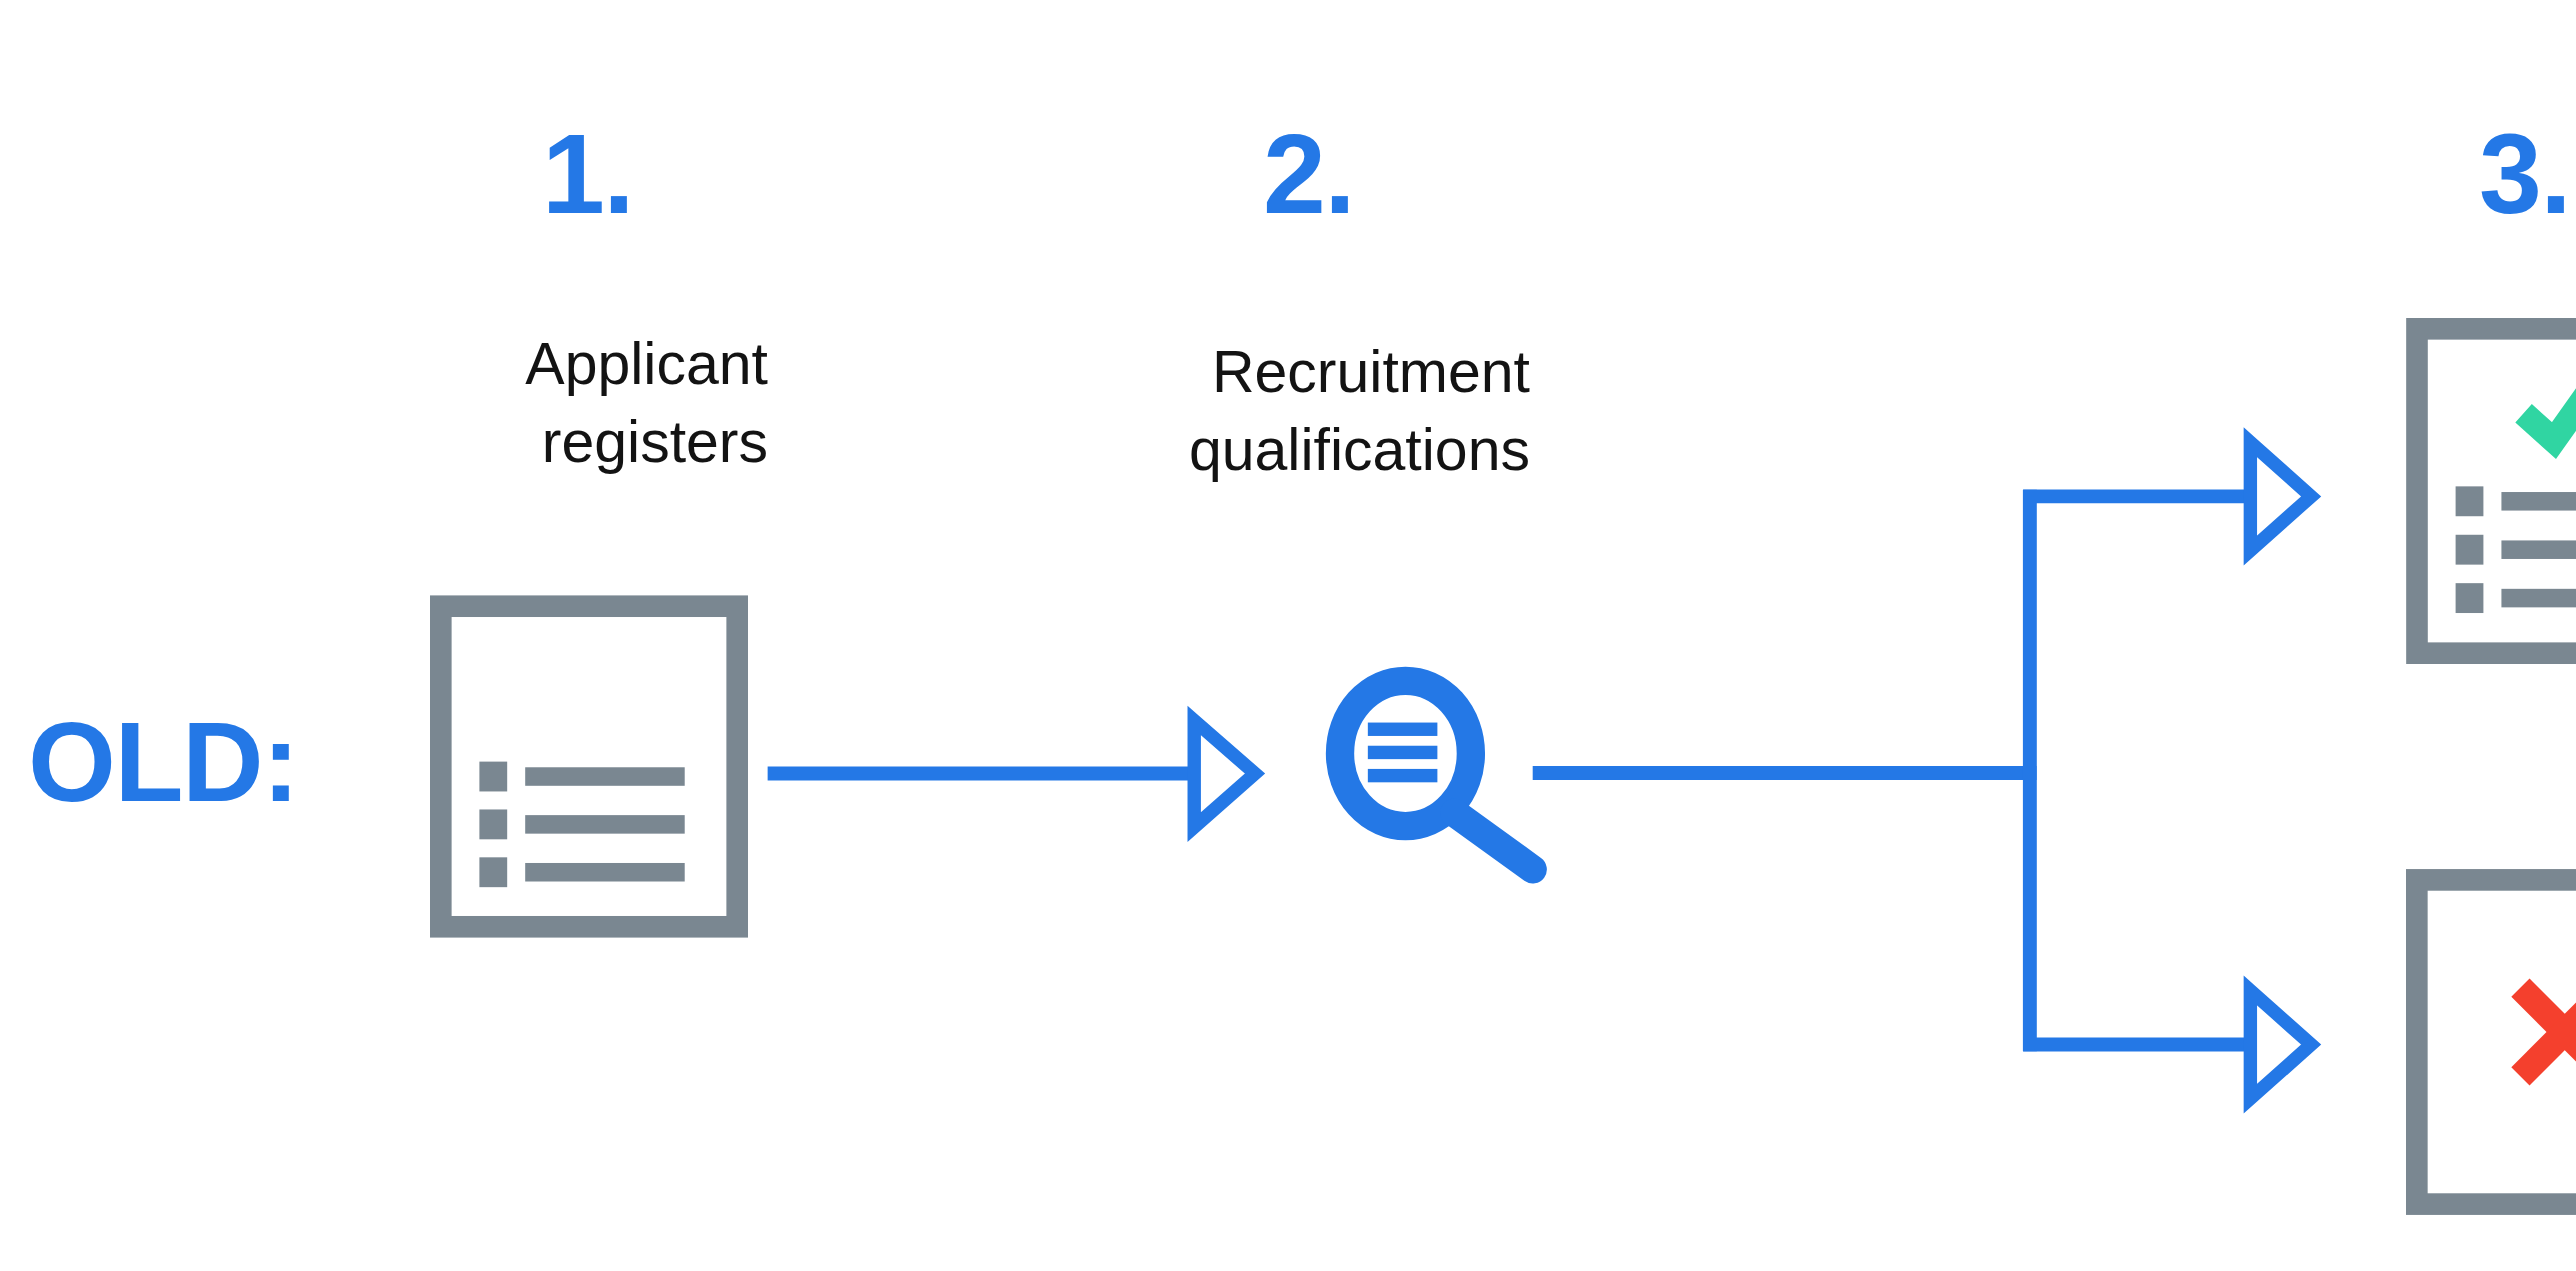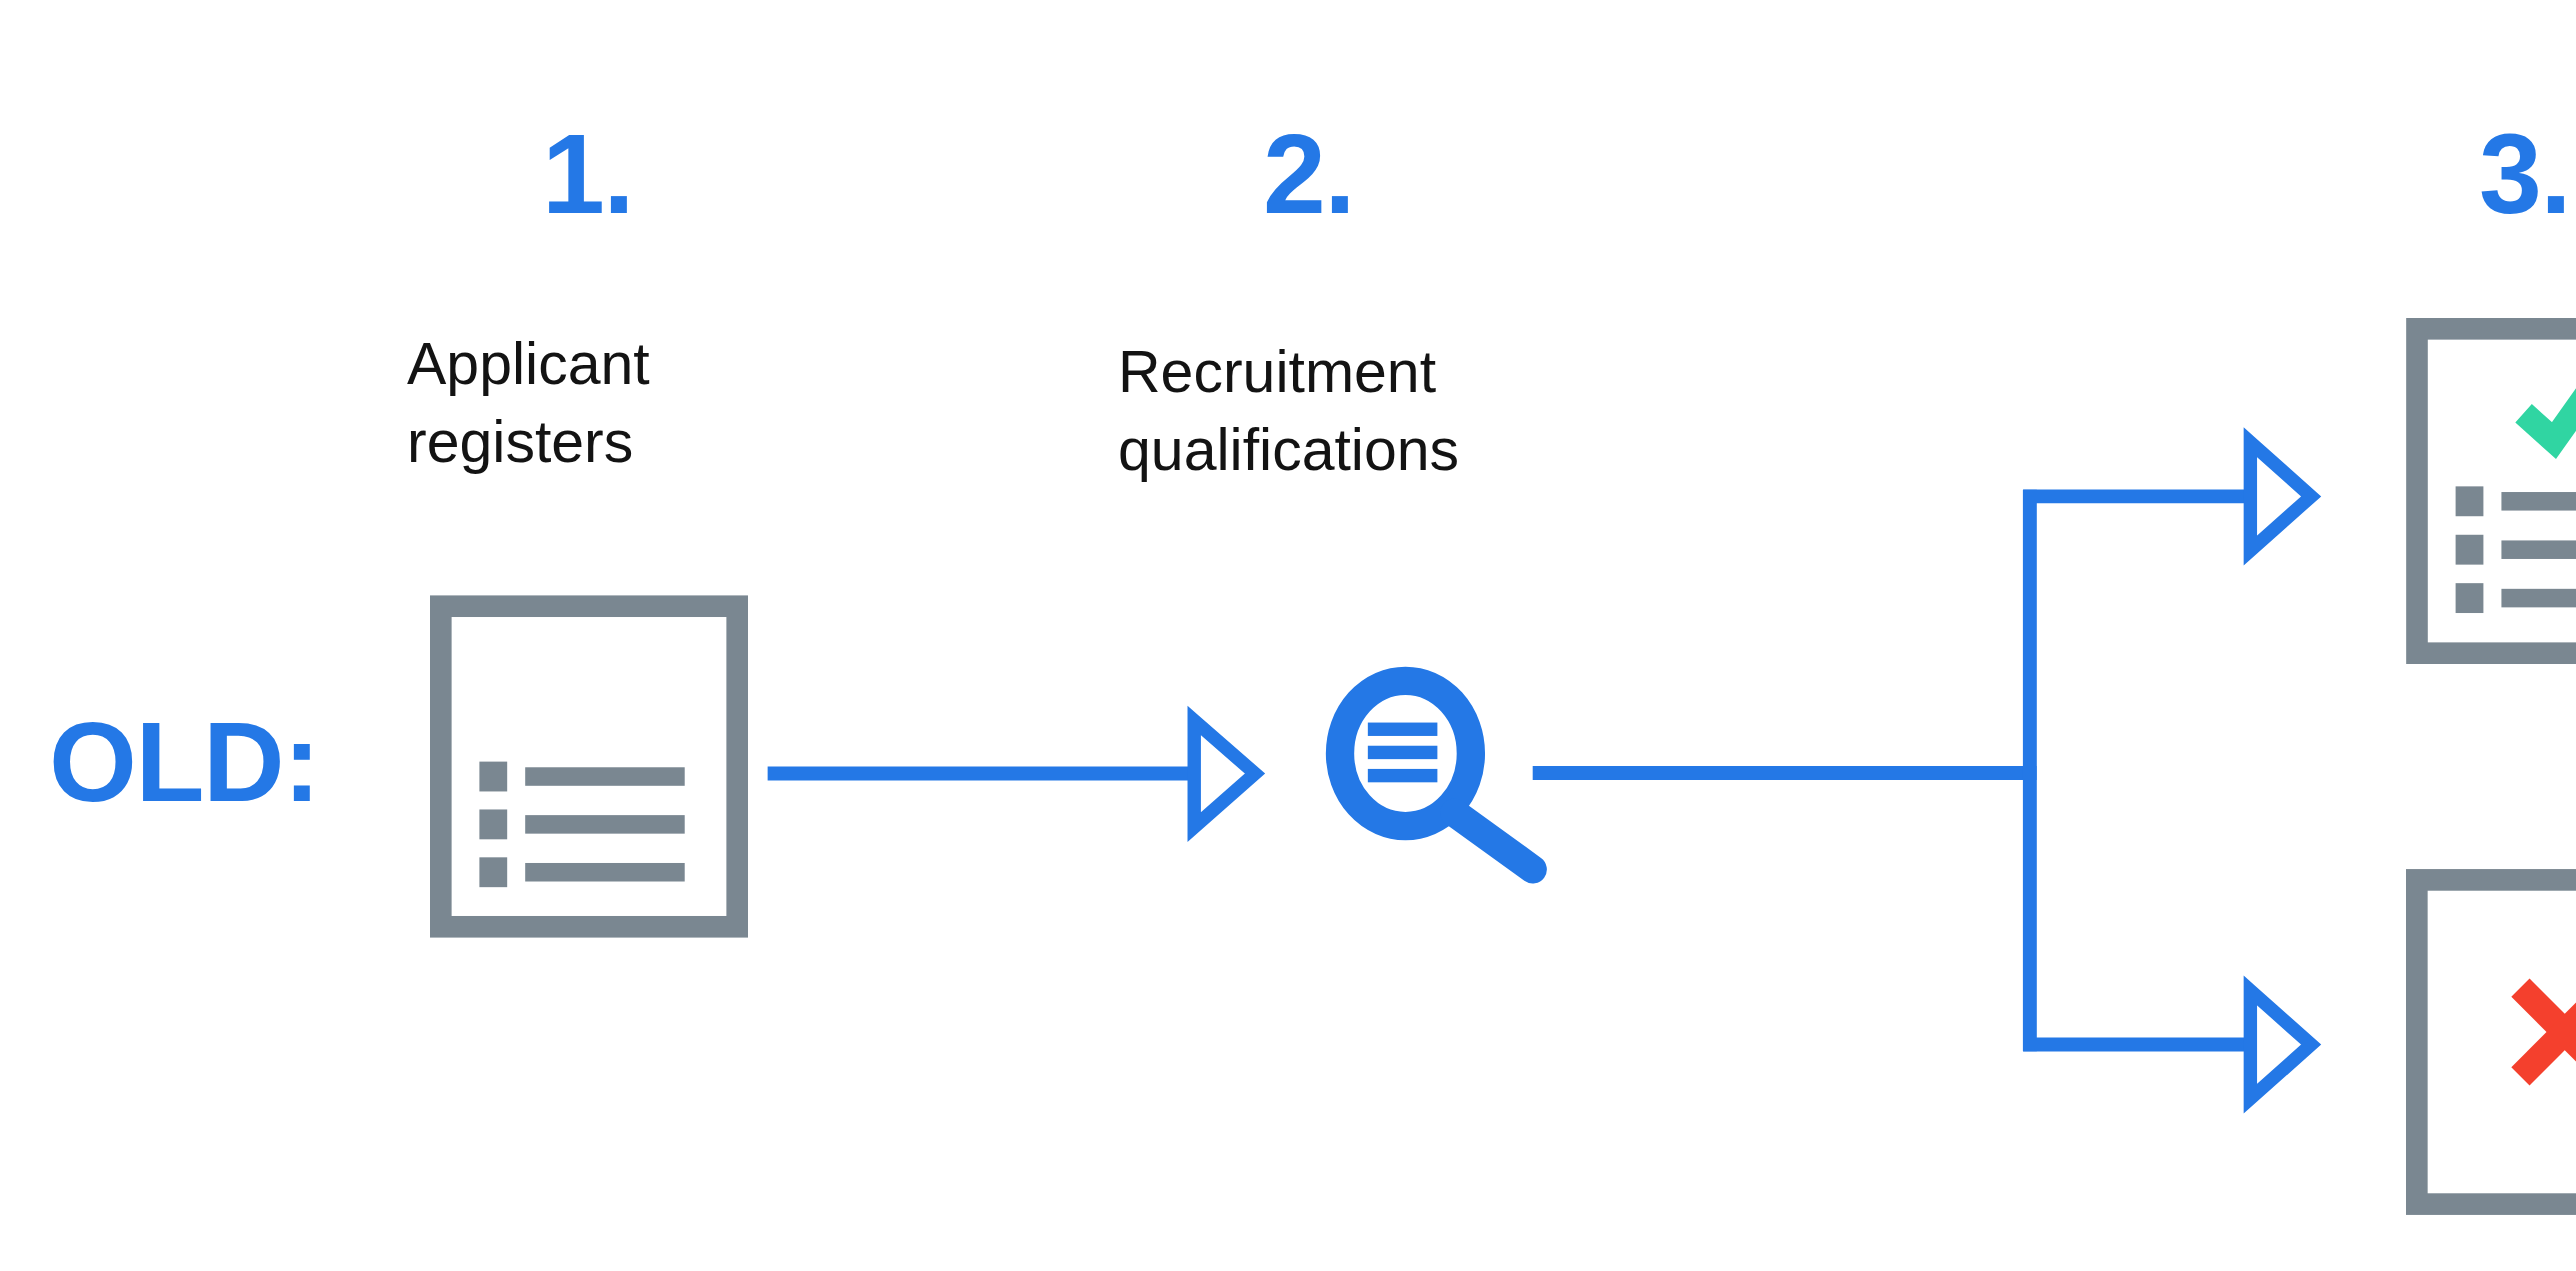--- a/index.html
+++ b/index.html
@@ -10,21 +10,21 @@
   }
   .abs{position:absolute;}
   .num{
     font-size:113px;font-weight:700;color:#2478E6;
     text-align:center;line-height:1;letter-spacing:-1.5px;
   }
   .old{
     font-size:113px;font-weight:700;color:#2478E6;line-height:1;letter-spacing:-1.5px;
   }
   .caption{
-    font-size:59px;color:#131313;line-height:78px;text-align:left;
+    font-size:59px;color:#131313;line-height:78px;text-align:right;
   }
   svg{display:block;}
 </style>
 </head>
 <body>
 
 <svg class="abs" style="left:0;top:0;" width="3493" height="1272" viewBox="0 0 6780 2468">
 
   <line x1="1490" y1="1501" x2="2318" y2="1501" stroke="#2478E6" stroke-width="27"></line>
   <polygon points="2318,1398 2436,1501 2318,1605" fill="#ffffff" stroke="#2478E6" stroke-width="26"></polygon>
@@ -40,21 +40,21 @@
   <line x1="2975" y1="1500" x2="3953" y2="1500" stroke="#2478E6" stroke-width="27"></line>
   <line x1="3940" y1="950" x2="3940" y2="2040" stroke="#2478E6" stroke-width="27"></line>
 
   <line x1="3927" y1="963" x2="4368" y2="963" stroke="#2478E6" stroke-width="27"></line>
   <polygon points="4368,858 4486,963 4368,1068" fill="#ffffff" stroke="#2478E6" stroke-width="26"></polygon>
 
   <line x1="3927" y1="2027" x2="4368" y2="2027" stroke="#2478E6" stroke-width="27"></line>
   <polygon points="4368,1922 4486,2027 4368,2132" fill="#ffffff" stroke="#2478E6" stroke-width="26"></polygon>
 </svg>
 
-<div class="abs old" style="left:28px;top:706px;margin-left:21px;">OLD:</div>
+<div class="abs old" style="left:28px;top:706px;">OLD:</div>
 
 <div class="abs num" style="left:433px;top:118px;width:309px;">1.</div>
 
 <div class="abs caption" style="left:407px;top:325px;width:361px;">
   <div>Applicant</div>
   <div>registers</div>
 </div>
 
 <svg class="abs" style="left:430px;top:595px;" width="318" height="343" viewBox="0 0 618 665">
   <rect x="21" y="21" width="576" height="623" fill="#ffffff" stroke="#7A8791" stroke-width="42"></rect>

